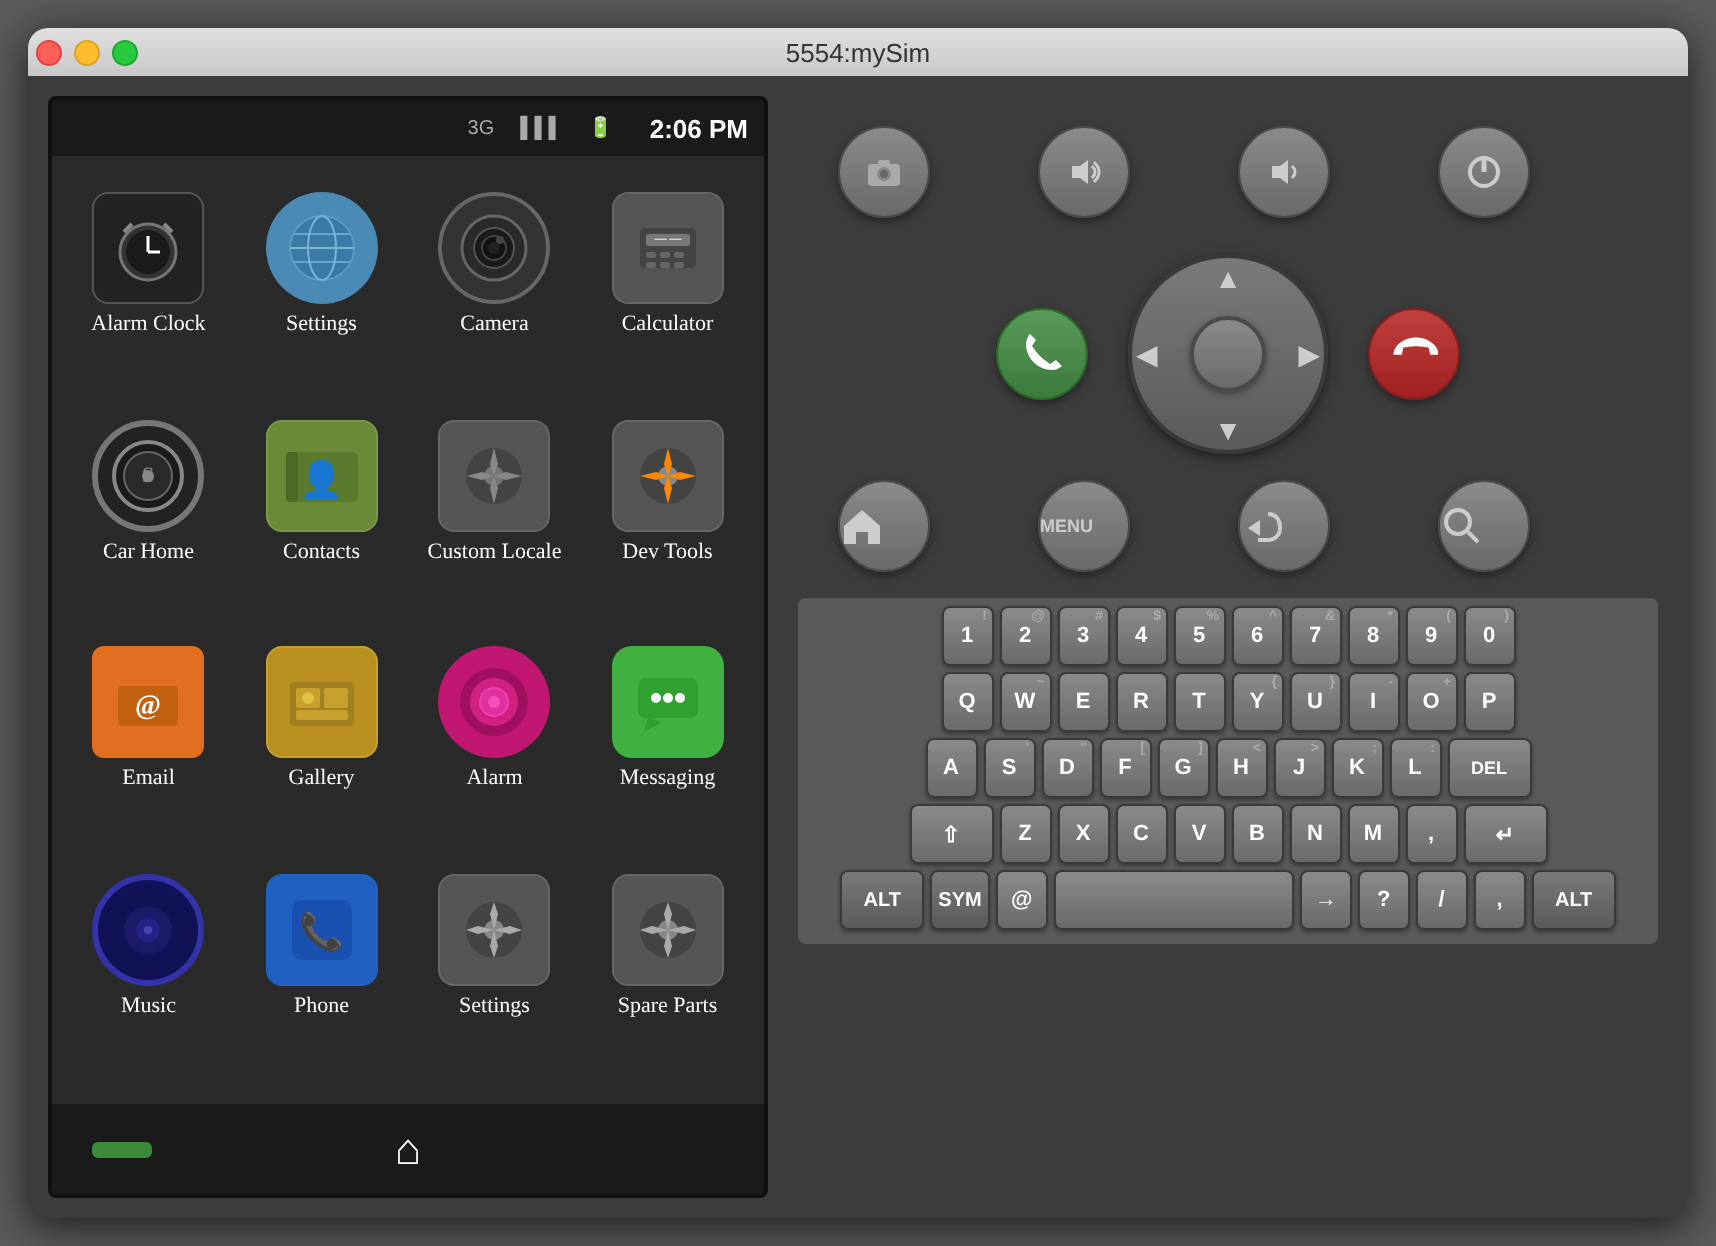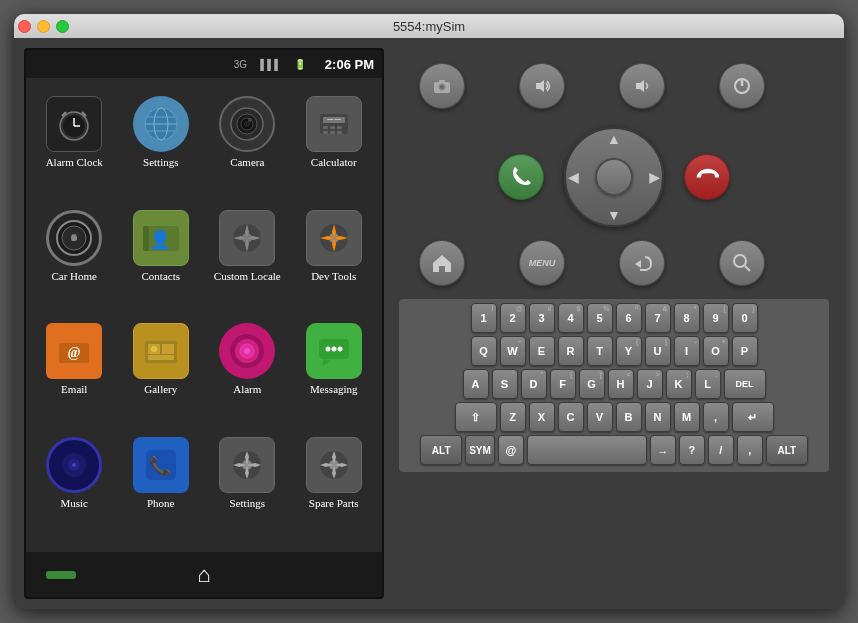--- a/index.html
+++ b/index.html
@@ -226,27 +226,25 @@
       padding: 5px 20px;
     }
     .bottom-btn {
       width: 46px;
       height: 46px;
       border-radius: 50%;
       background: linear-gradient(to bottom, #8a8a8a, #6a6a6a);
       border: 1px solid #4a4a4a;
       display: flex;
       align-items: center;
-      justify-content: center;
       cursor: pointer;
       color: #ccc;
       font-size: 12px;
       font-weight: bold;
       box-shadow: 0 2px 4px rgba(0,0,0,0.4);
-      font-style: italic;
     }
     
     .keyboard {
       background: #5a5a5a;
       padding: 4px 6px;
       border-radius: 4px;
     }
     .kb-row {
       display: flex;
       gap: 3px;

